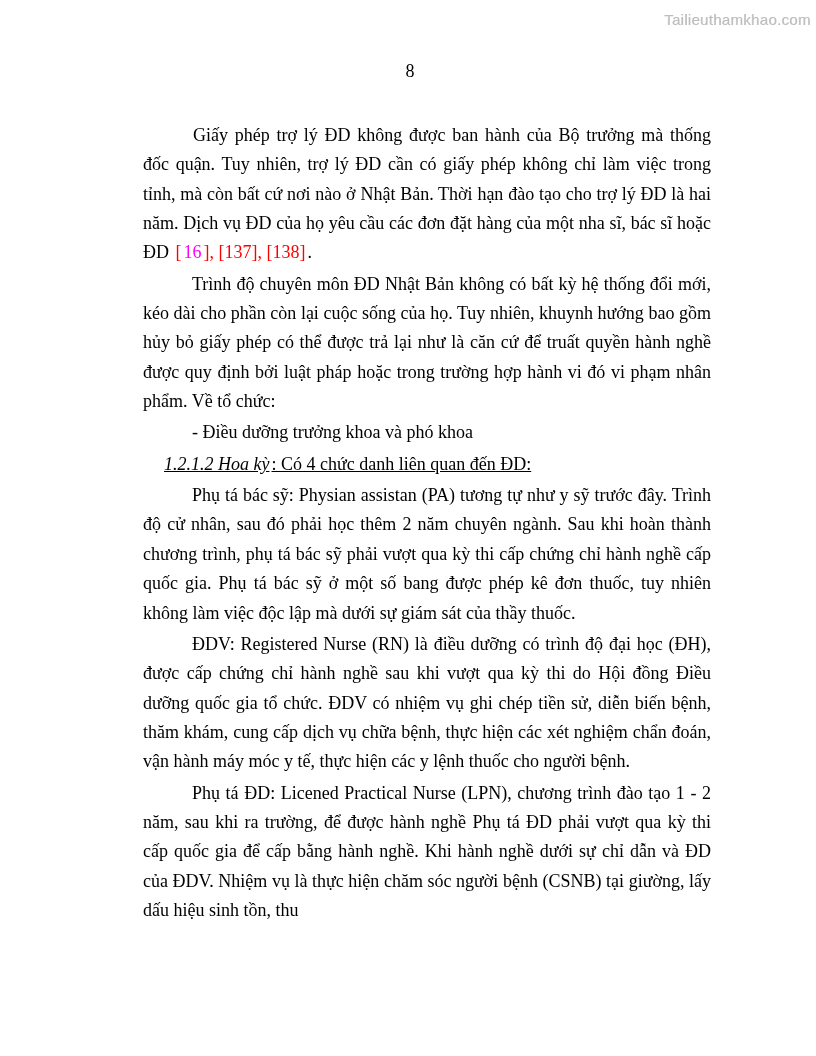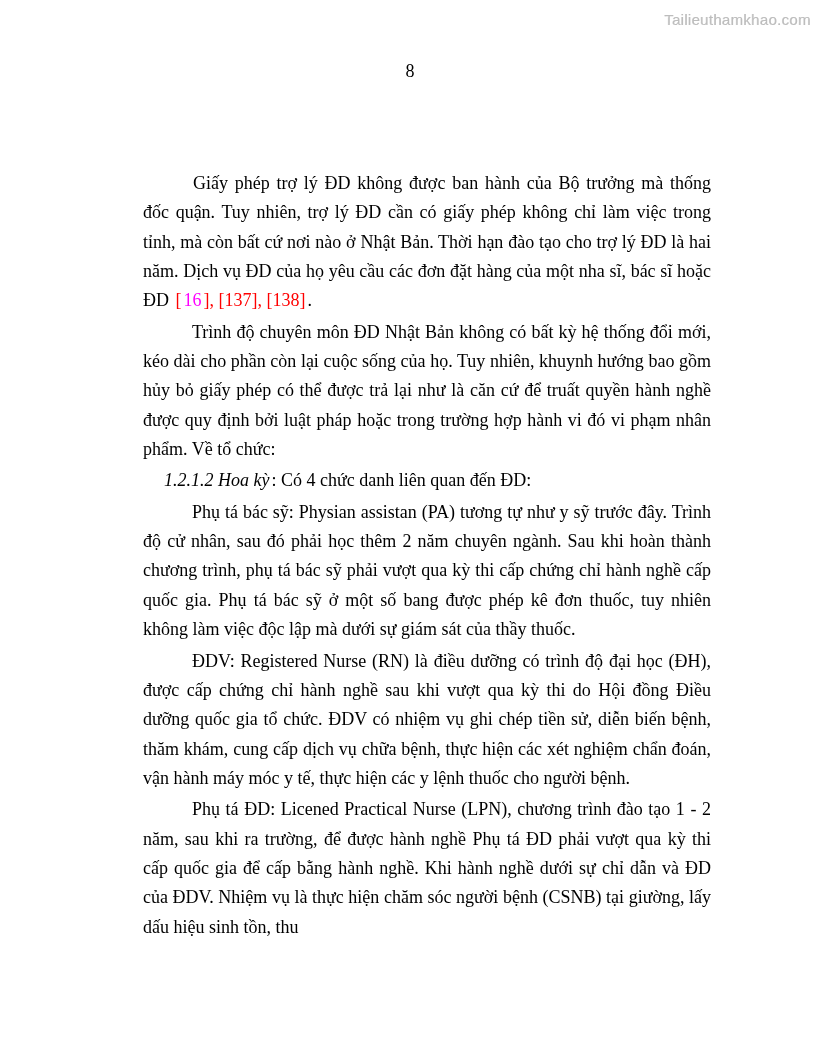--- a/index.html
+++ b/index.html
@@ -33,45 +33,45 @@
     color: #000000;
   }
   .body-text {
     position: absolute;
     left: 139px;
     top: 117px;
     width: 572px;
     font-size: 18px;
     line-height: 29.35px;
     text-align: justify;
-    margin-top: 48px;
   }
   .body-text p { margin: 0; }
   .para { text-indent: 49px; }
   .list-line { text-indent: 49px; }
-  .section-heading { text-indent: 20px; }
+  .section-heading { text-indent: 20px; text-decoration: underline; }
   .section-heading .it { font-style: italic; }
   .cite-red { color: #ff0000; }
   .cite-magenta { color: #ff00ff; }
 </style>
 </head>
 <body>
 
 <div class="page">
 
   <div class="watermark">Tailieuthamkhao.com</div>
 
   <div class="page-number">8</div>
 
   <div class="body-text">
 
     <p class="para"><span>Giấy phép trợ lý ĐD không được ban hành của Bộ trưởng mà thống đốc quận. Tuy nhiên, trợ lý ĐD cần có giấy phép không chỉ làm việc trong tỉnh, mà còn bất cứ nơi nào ở Nhật Bản. Thời hạn đào tạo cho trợ lý ĐD là hai năm. Dịch vụ ĐD của họ yêu cầu các đơn đặt hàng của một nha sĩ, bác sĩ hoặc ĐD </span><span class="cite-red">[</span><span class="cite-magenta">16</span><span class="cite-red">], [137], [138]</span><span>.</span></p>
 
     <p class="para">Trình độ chuyên môn ĐD Nhật Bản không có bất kỳ hệ thống đổi mới, kéo dài cho phần còn lại cuộc sống của họ. Tuy nhiên, khuynh hướng bao gồm hủy bỏ giấy phép có thể được trả lại như là căn cứ để truất quyền hành nghề được quy định bởi luật pháp hoặc trong trường hợp hành vi đó vi phạm nhân phẩm. Về tổ chức:</p>
 
+    <p class="list-line">- Điều dưỡng trưởng khoa và phó khoa</p>
 
     <p class="section-heading"><span class="it">1.2.1.2 Hoa kỳ</span><span>: Có 4 chức danh liên quan đến ĐD:</span></p>
 
     <p class="para">Phụ tá bác sỹ: Physian assistan (PA) tương tự như y sỹ trước đây. Trình độ cử nhân, sau đó phải học thêm 2 năm chuyên ngành. Sau khi hoàn thành chương trình, phụ tá bác sỹ phải vượt qua kỳ thi cấp chứng chỉ hành nghề cấp quốc gia. Phụ tá bác sỹ ở một số bang được phép kê đơn thuốc, tuy nhiên không làm việc độc lập mà dưới sự giám sát của thầy thuốc.</p>
 
 
     <p class="para">ĐDV: Registered Nurse (RN) là điều dưỡng có trình độ đại học (ĐH), được cấp chứng chỉ hành nghề sau khi vượt qua kỳ thi do Hội đồng Điều dưỡng quốc gia tổ chức. ĐDV có nhiệm vụ ghi chép tiền sử, diễn biến bệnh, thăm khám, cung cấp dịch vụ chữa bệnh, thực hiện các xét nghiệm chẩn đoán, vận hành máy móc y tế, thực hiện các y lệnh thuốc cho người bệnh.</p>
 
     <p class="para">Phụ tá ĐD: Licened Practical Nurse (LPN), chương trình đào tạo 1 - 2 năm, sau khi ra trường, để được hành nghề Phụ tá ĐD phải vượt qua kỳ thi cấp quốc gia để cấp bằng hành nghề. Khi hành nghề dưới sự chỉ dẫn và ĐD của ĐDV. Nhiệm vụ là thực hiện chăm sóc người bệnh (CSNB) tại giường, lấy dấu hiệu sinh tồn, thu</p>
 

